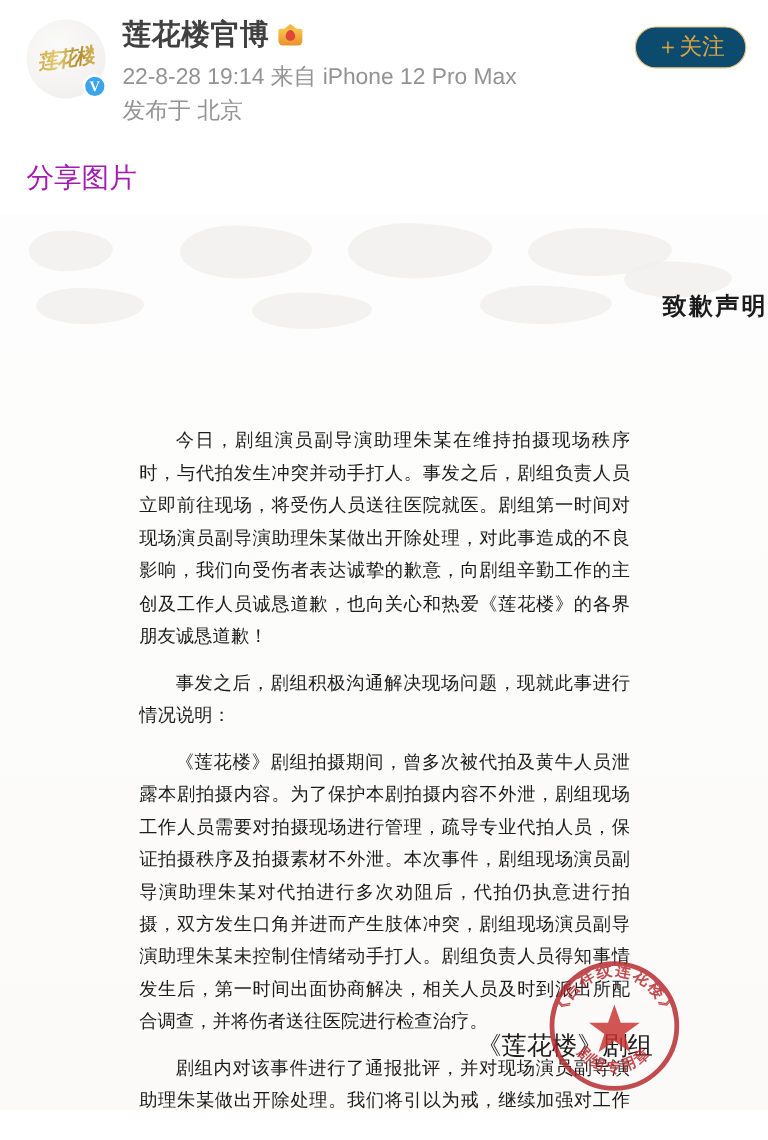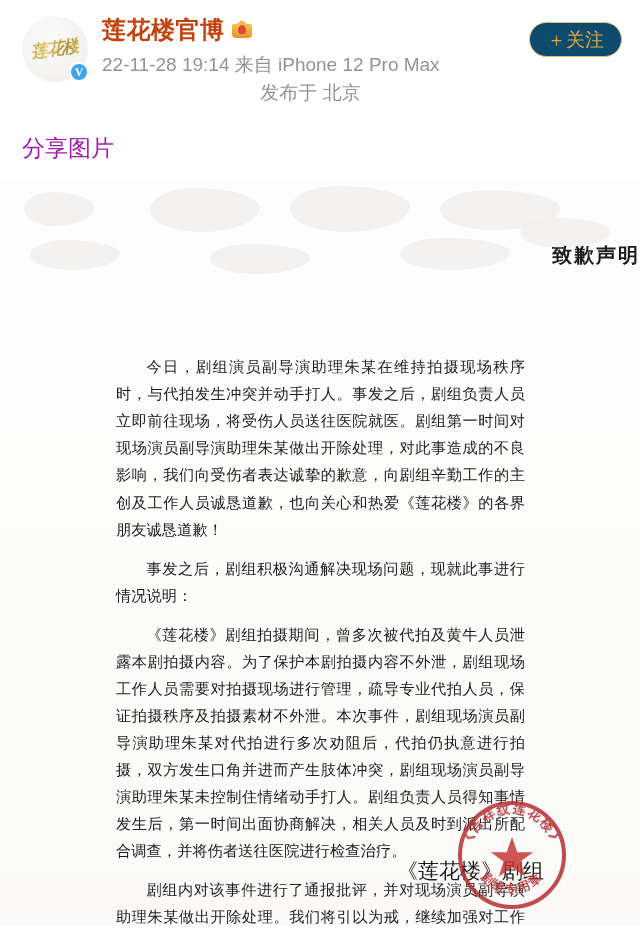--- a/index.html
+++ b/index.html
@@ -66,21 +66,21 @@
     min-width:0;
     padding-top:2px;
   }
   .name-row{
     display:flex;
     align-items:center;
     gap:6px;
     line-height:1;
   }
   .uname{
-    color:#c2410c;
+    color:#404040;
     font-size:24px;
     font-weight:bold;
     letter-spacing:.5px;
   }
   .crown-badge{
     width:22px;height:20px;
     position:relative;
     display:inline-block;
     flex:0 0 22px;
   }
@@ -104,21 +104,21 @@
     border-radius:50% 50% 50% 50%/60% 60% 40% 40%;
   }
 
   .meta{
     color:#939393;
     font-size:19px;
     line-height:1.45;
     margin-top:9px;
     white-space:nowrap;
   }
-  .meta .meta2{display:block;text-align:center;}
+  .meta .meta2{display:block;}
 
   .follow-btn{
     flex:0 0 auto;
     margin-left:10px;
     margin-top:6px;
     border:1.5px solid #e3bd7a;
     color:#dfa63f;
     background:#0c4a6e;
     border-radius:20px;
     font-size:19px;
@@ -234,21 +234,21 @@
   <div class="header-text">
     <div class="name-row">
       <span class="uname">莲花楼官博</span>
       <span class="crown-badge">
         <span class="c-peak"></span>
         <span class="c-body"></span>
         <span class="c-gem"></span>
       </span>
     </div>
     <div class="meta">
-      <span>22-11-28 19:14  来自 iPhone 12 Pro Max</span>
+      <span>22-8-28 19:14  来自 iPhone 12 Pro Max</span>
       <span class="meta2">发布于 北京</span>
     </div>
   </div>
 
   <button class="follow-btn">＋关注</button>
 </div>
 
 <div class="post-body">分享图片</div>
 
 <div class="doc">

